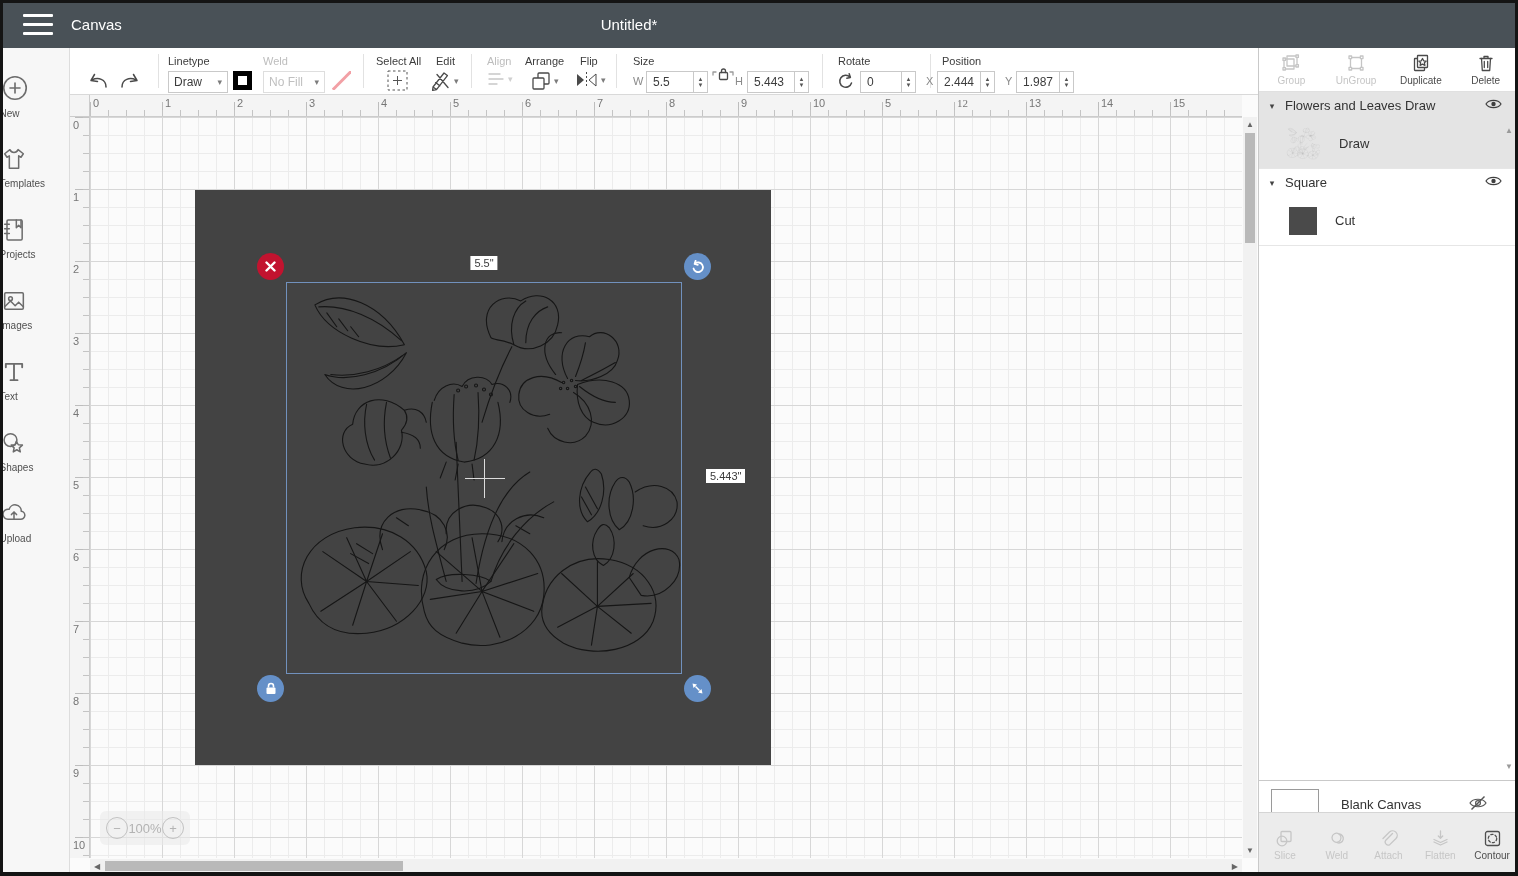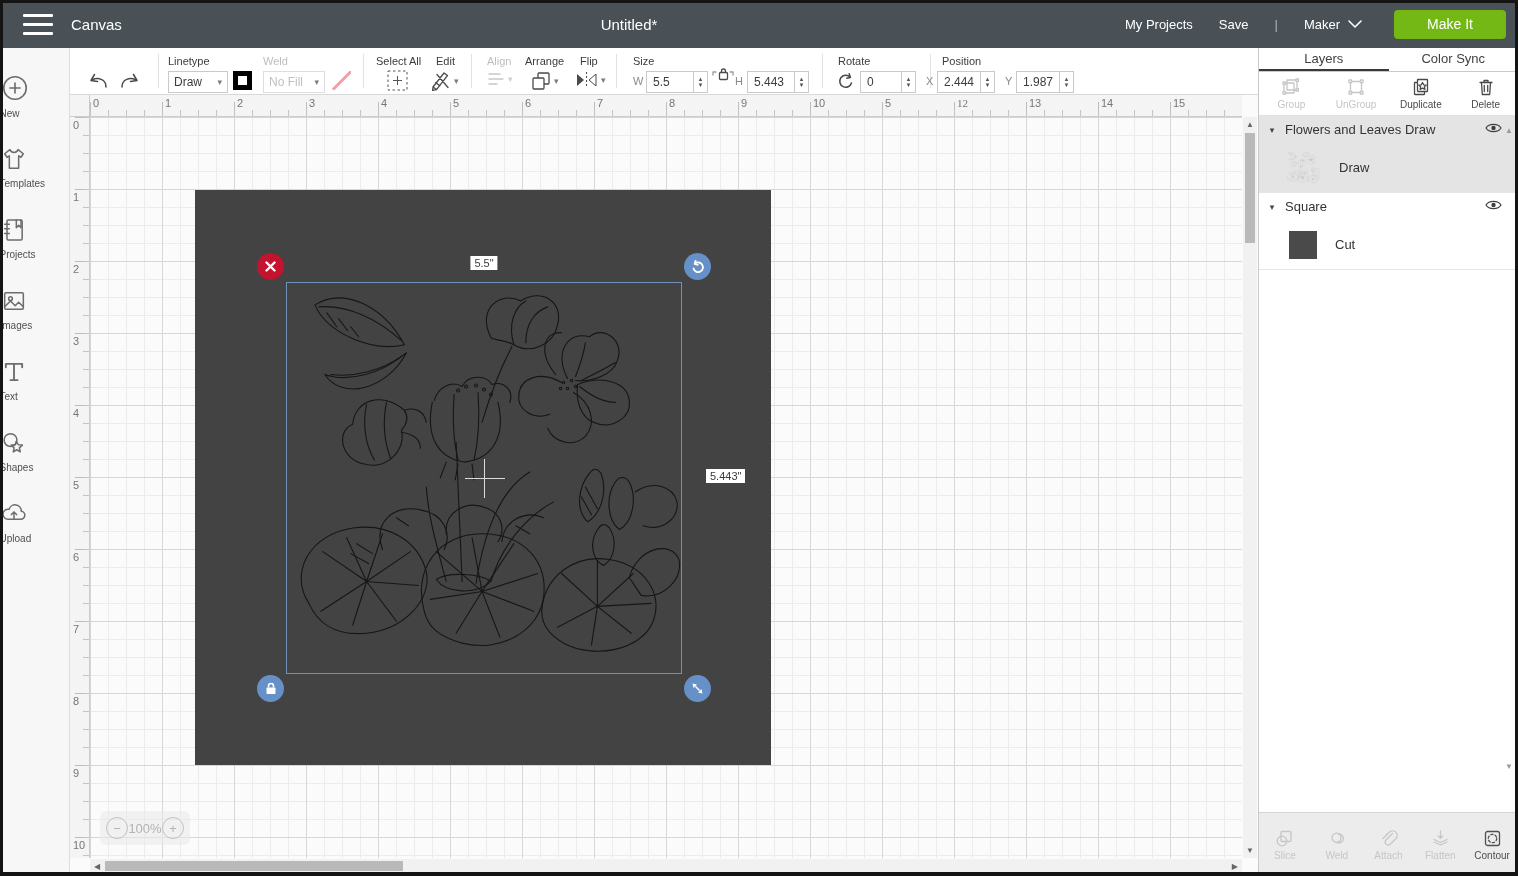--- a/index.html
+++ b/index.html
@@ -183,32 +183,20 @@
 <div class="app">
 
   <div class="header abs">
     <div class="hamburger">
         <span></span>
         <span></span>
         <span></span>
       </div>
     <div class="hd-title">Canvas</div>
     <div class="doc-name">Untitled*</div>
-    <div class="hd-right">
-      <span class="hd-link">My Projects</span>
-      <span class="hd-link">Save</span>
-      <span class="hd-div">|</span>
-      <span class="machine">
-        <span>Maker</span>
-        <svg class="ic" width="14" height="9" viewBox="0 0 14 9">
-            <path d="M1 1 L7 7 L13 1" stroke-width="1.6"></path>
-          </svg>
-      </span>
-      <button class="makeit">Make It</button>
-    </div>
   </div>
 
   <div class="toolbar abs">
     <div class="icbtn" style="left:16px">
       <svg class="ic" width="24" height="22" viewBox="0 0 24 22">
           <path d="M20 17 C20 9 12 7 6 10" stroke-width="1.5"></path>
           <polyline points="8.5,4.5 5,10.5 11.5,11.5" stroke-width="1.5"></polyline>
         </svg>
     </div>
     <div class="icbtn" style="left:48px">
@@ -480,24 +468,20 @@
       <span class="arrow" style="position:absolute;right:0">▶</span>
     </div>
     <div class="vscroll abs">
       <span class="arrow" style="top:3px">▲</span>
       <div class="thumb"></div>
       <span class="arrow" style="bottom:3px">▼</span>
     </div>
   </div>
 
   <div class="rpanel abs">
-    <div class="tabs">
-      <div class="tab active">Layers</div>
-      <div class="tab">Color Sync</div>
-    </div>
     <div class="actions">
       <div class="action off">
         <svg class="ic" width="20" height="20" viewBox="0 0 20 20">
             <rect x="6" y="3" width="10" height="10"></rect>
             <rect x="3" y="6" width="10" height="10"></rect>
             <rect x="2" y="5" width="2.4" height="2.4" fill="#fff"></rect>
             <rect x="15" y="2" width="2.4" height="2.4" fill="#fff"></rect>
             <rect x="2" y="14.6" width="2.4" height="2.4" fill="#fff"></rect>
             <rect x="15" y="11.6" width="2.4" height="2.4" fill="#fff"></rect>
           </svg>
@@ -565,20 +549,31 @@
       </div>
       <div class="layer-row">
         <span class="cut-swatch"></span>
         <span class="lt">Cut</span>
       </div>
     </div>
 
     <span class="pscroll-up">▲</span>
     <span class="pscroll-dn">▼</span>
 
+    <div class="blank-row">
+      <span class="blank-swatch"></span>
+      <span class="lbl">Blank Canvas</span>
+      <span class="eyeoff">
+        <svg width="20" height="16" viewBox="0 0 20 16">
+            <path d="M2 8 C5 3 15 3 18 8 C15 13 5 13 2 8 Z" fill="none" stroke="#555" stroke-width="1.2"></path>
+            <circle cx="10" cy="8" r="2.4" fill="none" stroke="#555" stroke-width="1.2"></circle>
+            <path d="M3.5 14.5 L16.5 1.5" stroke="#555" stroke-width="1.4"></path>
+          </svg>
+      </span>
+    </div>
 
     <div class="ops">
       <div class="op off">
         <svg class="ic" width="19" height="19" viewBox="0 0 19 19">
             <rect x="6" y="2.5" width="10" height="10" rx="1"></rect>
             <circle cx="7" cy="12" r="4.8"></circle>
           </svg>
         <span>Slice</span>
       </div>
       <div class="op off">

